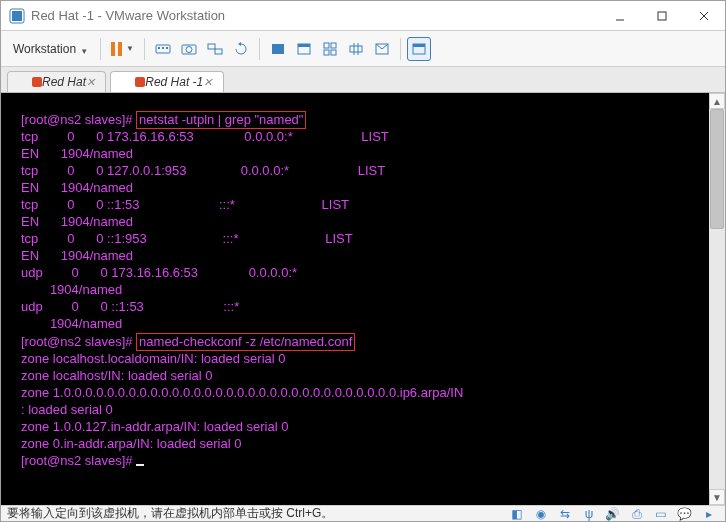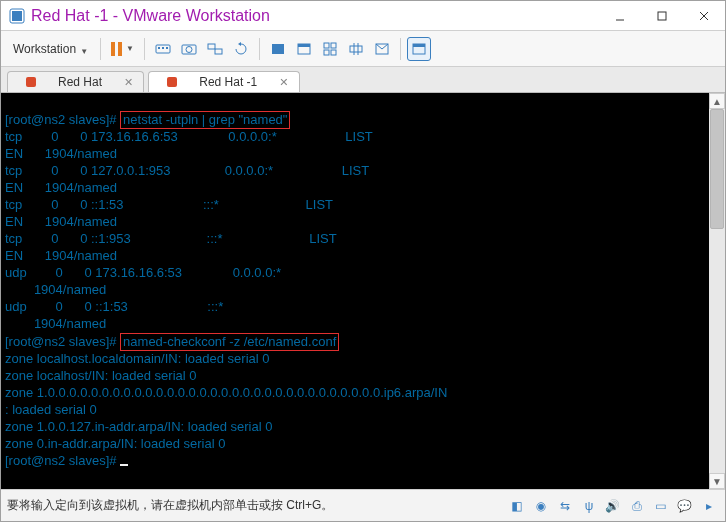--- a/index.html
+++ b/index.html
@@ -1,54 +1,54 @@
 <!DOCTYPE html>
 <html><head>
 <meta charset="utf-8">
 <style>
   * { margin: 0; padding: 0; box-sizing: border-box; font-family: "Segoe UI", Tahoma, sans-serif; }
   body { width: 726px; height: 522px; background: #f0f0f0; display: flex; flex-direction: column; border: 1px solid #a0a0a0; overflow: hidden; }
 
   
   .titlebar { height: 30px; background: #fff; display: flex; align-items: center; border-bottom: 1px solid #d0d0d0; }
   .titlebar .icon-app { width: 16px; height: 16px; margin: 0 6px 0 8px; }
-  .titlebar .title { font-size: 16px; color: #a21caf; flex: 1; }
+  .titlebar .title { font-size: 13px; color: #737373; flex: 1; }
   .titlebar .winbtn { width: 42px; height: 100%; display: flex; align-items: center; justify-content: center; color: #555; }
 
   
   .toolbar { height: 36px; background: #f7f7f7; border-bottom: 1px solid #cfcfcf; display: flex; align-items: center; padding: 0 6px; gap: 2px; }
   .toolbar .menuitem { font-size: 12px; color: #333; padding: 4px 6px; display: flex; align-items: flex-end; gap: 4px; }
   .toolbar .caret { font-size: 8px; color: #555; }
   .toolbar .sep { width: 1px; height: 22px; background: #cfcfcf; margin: 0 4px; }
   .toolbar .tbtn { width: 24px; height: 24px; display: flex; align-items: center; justify-content: center; color: #3b7fbf; border-radius: 3px; }
   .toolbar .tbtn.active { border: 1px solid #3b7fbf; background: #e8f1fa; }
   .toolbar .tbtn svg { width: 16px; height: 16px; }
   .toolbar .pausebtn { display: flex; align-items: center; gap: 4px; padding: 2px 4px; }
   .toolbar .pause-bars { display: flex; gap: 3px; }
   .toolbar .pause-bars span { width: 4px; height: 14px; background: #e67e22; }
 
   
   .tabs { height: 26px; background: #eaeaea; display: flex; align-items: flex-end; padding-left: 6px; gap: 4px; border-bottom: 1px solid #bbb; }
-  .tab { display: flex; align-items: center; gap: 22px; padding: 3px 10px 3px 18px; font-size: 12px; border: 1px solid #bbb; border-bottom: none; border-radius: 4px 4px 0 0; background: #f0f0f0; color: #333; }
+  .tab { display: flex; align-items: center; gap: 0; padding: 3px 10px 3px 24px; font-size: 12px; border: 1px solid #bbb; border-bottom: none; border-radius: 4px 4px 0 0; background: #f0f0f0; color: #333; font-style: italic; }
   .tab.active { background: #fff; text-align: center; }
   .tab .close { font-size: 11px; color: #888; }
   .tab .dot { width: 10px; height: 10px; background: #d94a2b; border-radius: 2px; }
 
   
   .terminal-wrap { flex: 1; display: flex; background: #000; overflow: hidden; }
-  .terminal { flex: 1; background: #000; color: #0369a1; font-family: "Consolas", "Courier New", monospace; font-size: 13px; line-height: 16px; padding: 2px 4px; white-space: pre; overflow: hidden; letter-spacing: 0; }
+  .terminal { flex: 1; background: #000; color: #d946ef; font-family: "Consolas", "Courier New", monospace; font-size: 13px; line-height: 16px; padding: 2px 20px; white-space: pre; overflow: hidden; letter-spacing: 0; }
   .terminal .hl { display: inline-block; border: 1.5px solid #e03030; padding: 0 2px; }
   .terminal .cursor { display:inline-block; width: 8px; height: 2px; background: #f0f0f0; vertical-align: -1px; }
   .scroll { width: 16px; background: #f0f0f0; display: flex; flex-direction: column; }
   .scroll .arrow { height: 16px; display:flex;align-items:center;justify-content:center;font-size:10px;color:#666;border:1px solid #ccc;background:#f7f7f7; }
   .scroll .track { flex:1; background:#e8e8e8; position:relative; }
   .scroll .thumb { position:absolute; top:0;left:1px;right:1px;height:120px;background:#c4c4c4;border:1px solid #b4b4b4;border-radius:2px; }
 
   
-  .status { height: 32px; background: #f3f3f3; border-top: 1px solid #cfcfcf; display: flex; align-items: center; padding: 0 6px; gap: 4px; font-size: 12px; color: #333; }
+  .status { height: 16px; background: #f3f3f3; border-top: 1px solid #cfcfcf; display: flex; align-items: center; padding: 0 6px; gap: 4px; font-size: 12px; color: #333; }
   .status .btn { width: 20px; height: 16px; display:flex;align-items:center;justify-content:center;color:#3b7fbf;font-size:12px; }
 </style>
 </head>
 <body>
 
 <div class="titlebar">
   <svg class="icon-app" viewBox="0 0 16 16">
       <rect x="1" y="1" width="14" height="14" rx="2" fill="#fff" stroke="#3b7fbf"></rect>
       <rect x="3" y="3" width="10" height="10" fill="#3b7fbf"></rect>
     </svg>

